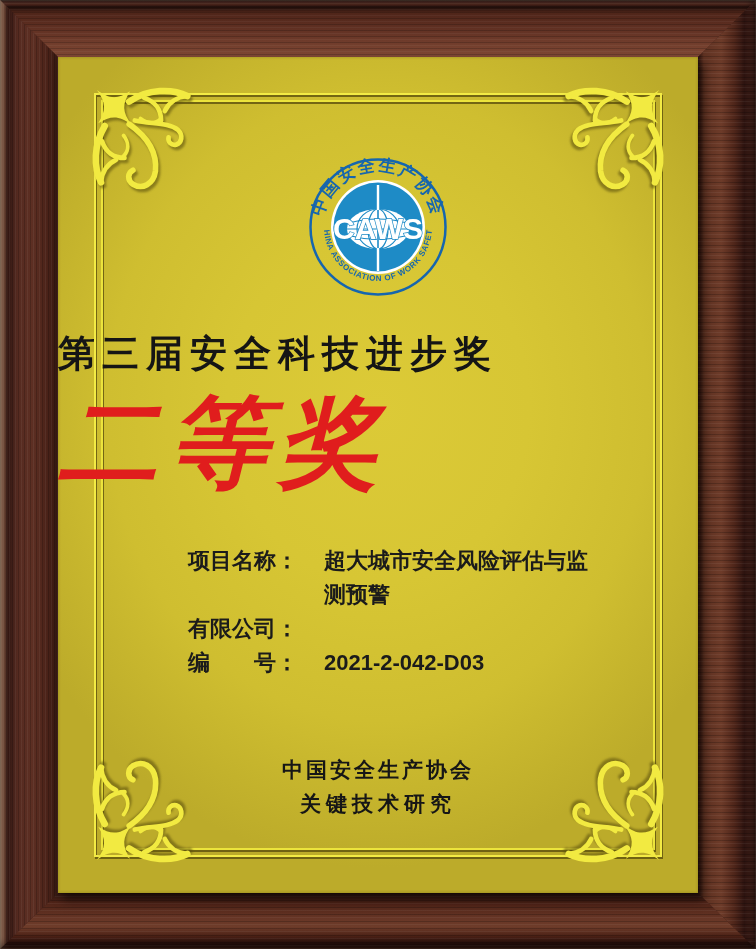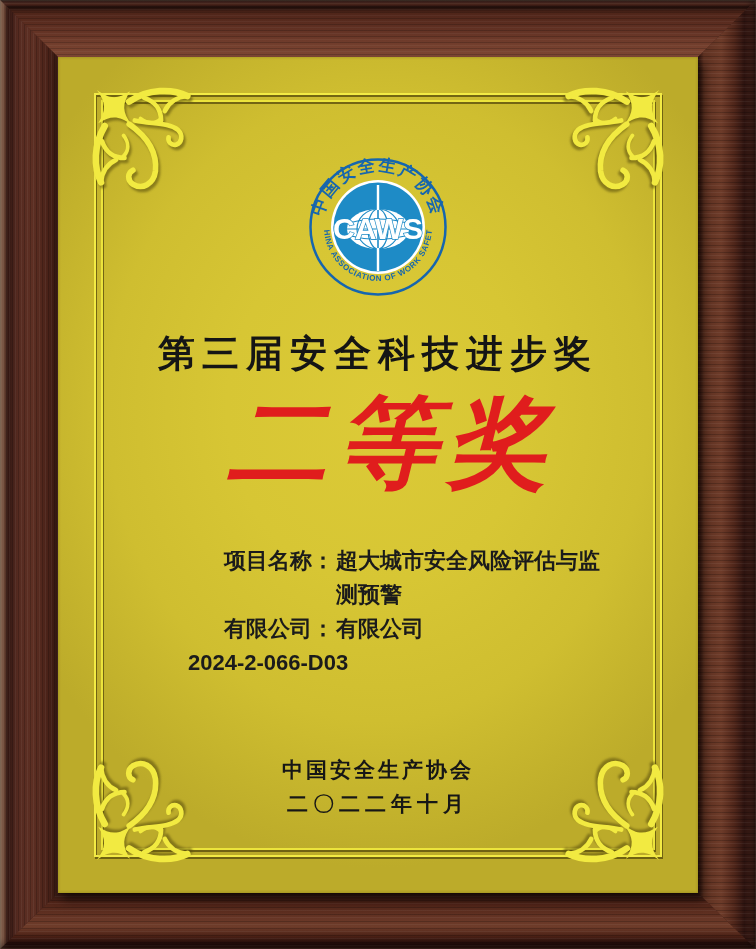--- a/index.html
+++ b/index.html
@@ -59,36 +59,36 @@
   .orn{position:absolute;width:122px;height:122px;
     filter:drop-shadow(2px 3px 1px rgba(95,84,14,.6));}
   .orn.tl{left:28px;top:24px;}
   .orn.tr{right:28px;top:24px;transform:scaleX(-1);}
   .orn.bl{left:28px;bottom:24px;transform:scaleY(-1);}
   .orn.br{right:28px;bottom:24px;transform:scale(-1,-1);}
   
   .logo{position:absolute;left:250px;top:100px;width:140px;height:140px;}
   
   .title{
-    position:absolute;top:272px;left:0;width:100%;text-align:center;
+    position:absolute;top:272px;left:0;width:100%;
     font-size:37px;font-weight:700;letter-spacing:7px;color:#151515;
   }
   .award{
-    position:absolute;top:330px;left:0;width:100%;text-align:center;
+    position:absolute;top:330px;left:0;width:100%;
     font-family:"DejaVu Serif","Liberation Serif",serif;
     font-style:italic;font-weight:700;
-    font-size:100px;line-height:1.1;color:#e01d1d;letter-spacing:10px;padding-left:14px;
+    font-size:100px;line-height:1.1;color:#e01d1d;letter-spacing:10px;
   }
   .fields{
     position:absolute;left:130px;top:487px;width:420px;
     font-size:22px;font-weight:700;color:#1b1b1b;line-height:34px;
   }
   .frow{display:flex;align-items:flex-start;}
-  .flabel{width:112px;flex:none;margin-left:36px;}
-  .fvals{flex:1;}
+  .flabel{width:112px;flex:none;}
+  .fvals{flex:1;margin-left:24px;}
   .issuer{
     position:absolute;top:699px;left:0;width:100%;text-align:center;
     font-size:21px;font-weight:700;letter-spacing:3px;color:#161616;
   }
   .date{
     position:absolute;top:733px;left:0;width:100%;text-align:center;
     font-size:21px;font-weight:700;letter-spacing:5px;color:#161616;
   }
 </style>
 </head>
@@ -216,27 +216,27 @@
   <div class="fields">
     <div class="frow">
       <div class="flabel">项目名称：</div>
       <div class="fvals">
         <div>超大城市安全风险评估与监测预警</div>
       </div>
     </div>
     <div class="frow">
       <div class="flabel">有限公司：</div>
       <div class="fvals">
-        <div>有限公司</div>
       </div>
     </div>
     <div class="frow">
+      <div class="flabel">编　　号：</div>
       <div class="fvals">
-        <div>2024-2-066-D03</div>
+        <div>2021-2-042-D03</div>
       </div>
     </div>
   </div>
 
   <div class="issuer">中国安全生产协会</div>
-  <div class="date">二〇二二年十月</div>
+  <div class="date">关键技术研究</div>
 </div>
 
 <div class="frame-edge"></div>
 
 </body></html>

